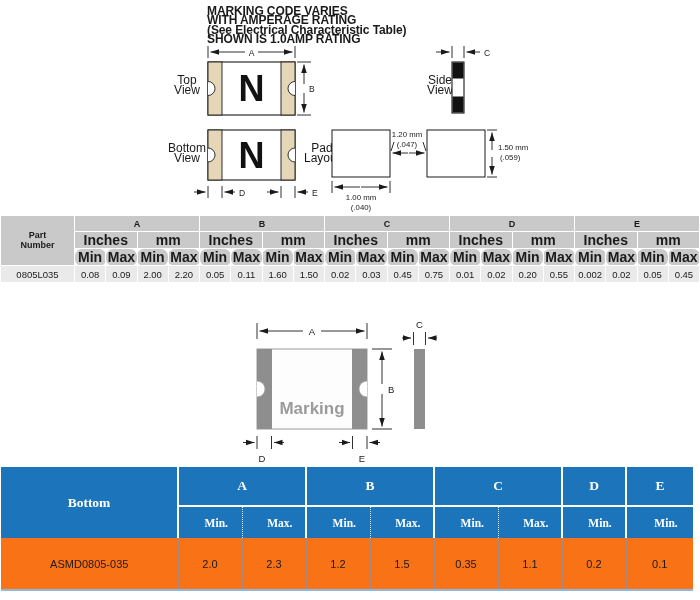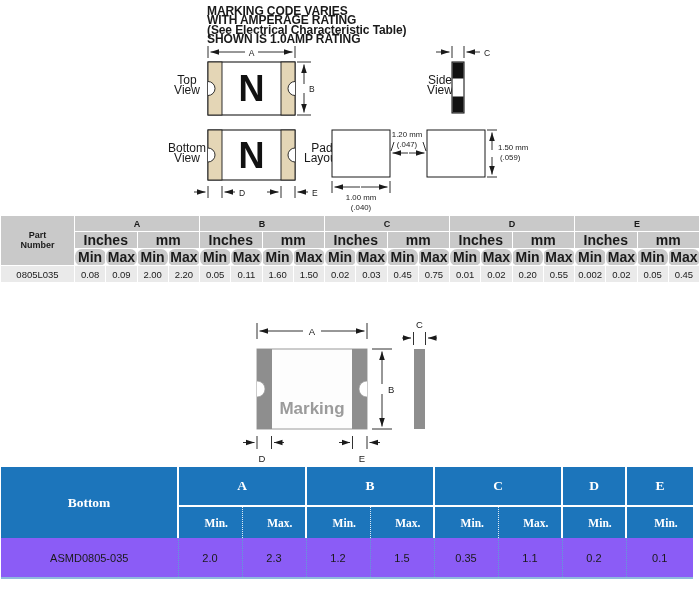--- a/index.html
+++ b/index.html
@@ -42,22 +42,22 @@
   .t2{left:1px;top:467px;width:692px;border-collapse:collapse;table-layout:fixed;position:absolute;}
   .t2 th{background:var(--table2-header-blue,#1c75bb);color:#fff;
          font-family:"Liberation Serif", serif;font-weight:bold;text-align:center;
          vertical-align:middle;padding:0;}
   .t2 .h1 th{height:38px;font-size:13.5px;}
   .t2 .h2 th{height:31px;font-size:11.5px;padding-left:12px;}
   .t2 .model{font-size:14.5px;}
   .t2 .bL{border-left:2.5px solid #fff;}
   .t2 .bB{border-bottom:2.5px solid #fff;}
   .t2 .bLdot{border-left:1.5px dotted rgba(255,255,255,0.85);margin-top:16px;}
-  .t2 td{background:#8b5cf6;height:23px;text-align:center;vertical-align:middle;
-         font-size:11px;border-bottom:2px solid var(--table2-bottom-border,#8fb9dd);padding:8px;}
+  .t2 td{background:#f97316;height:23px;text-align:center;vertical-align:middle;
+         font-size:11px;border-bottom:2px solid var(--table2-bottom-border,#8fb9dd);padding:14px;}
   .t2 td.d{border-left:1.5px dotted var(--table2-dotted-blue,#5e9fd4);}
 </style>
 </head>
 <body>
 
 <div class="abs note">MARKING CODE VARIES
 WITH AMPERAGE RATING
 (See Electrical Characteristic Table)
 SHOWN IS 1.0AMP RATING</div>
 

